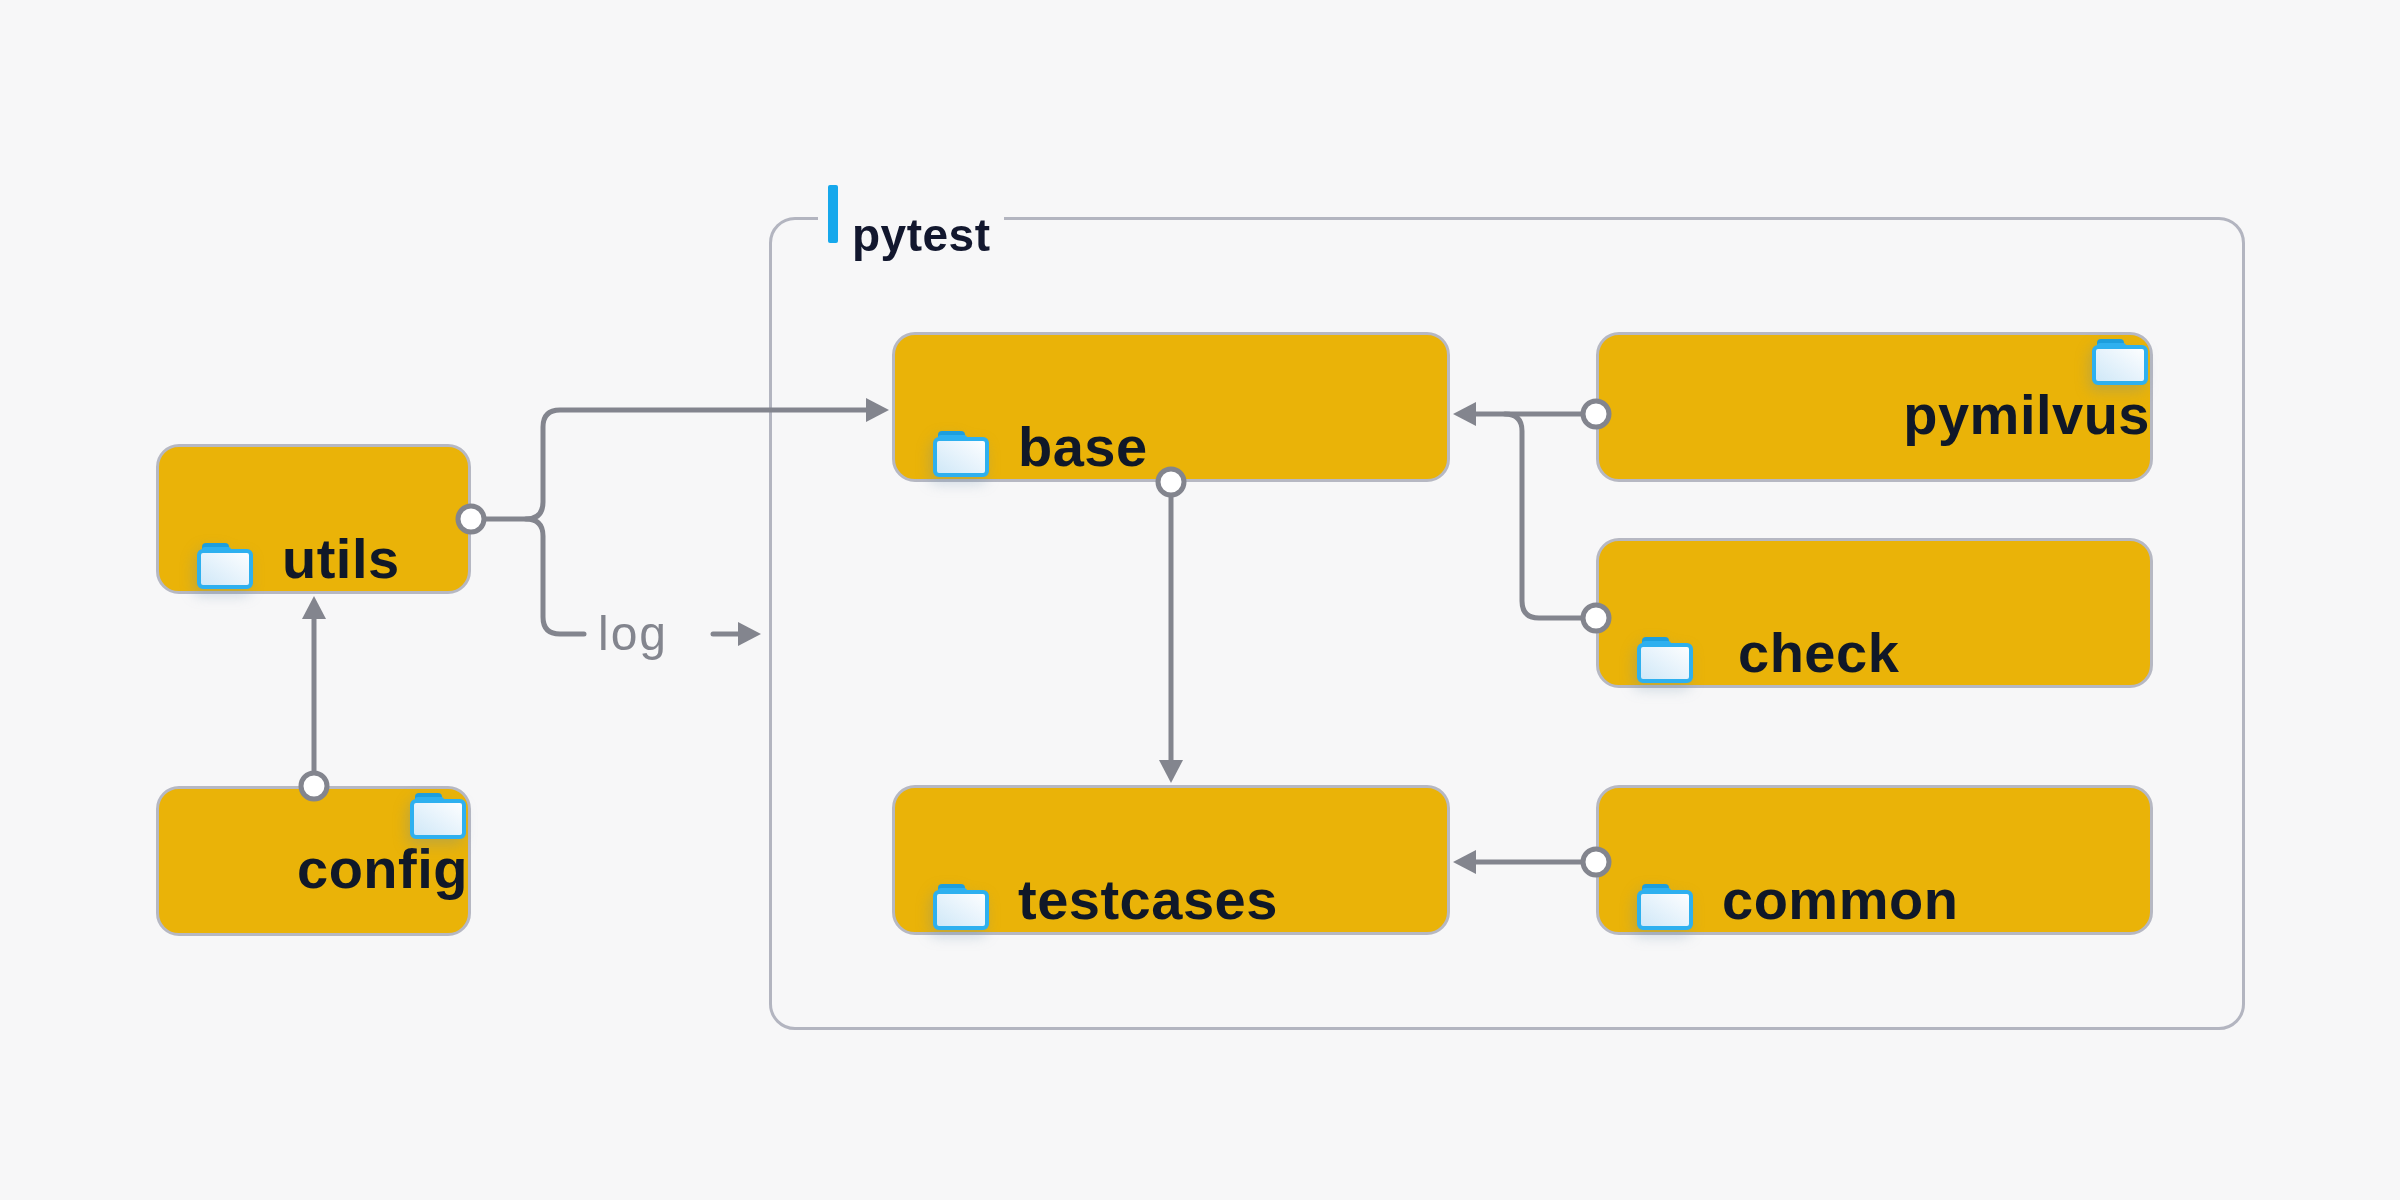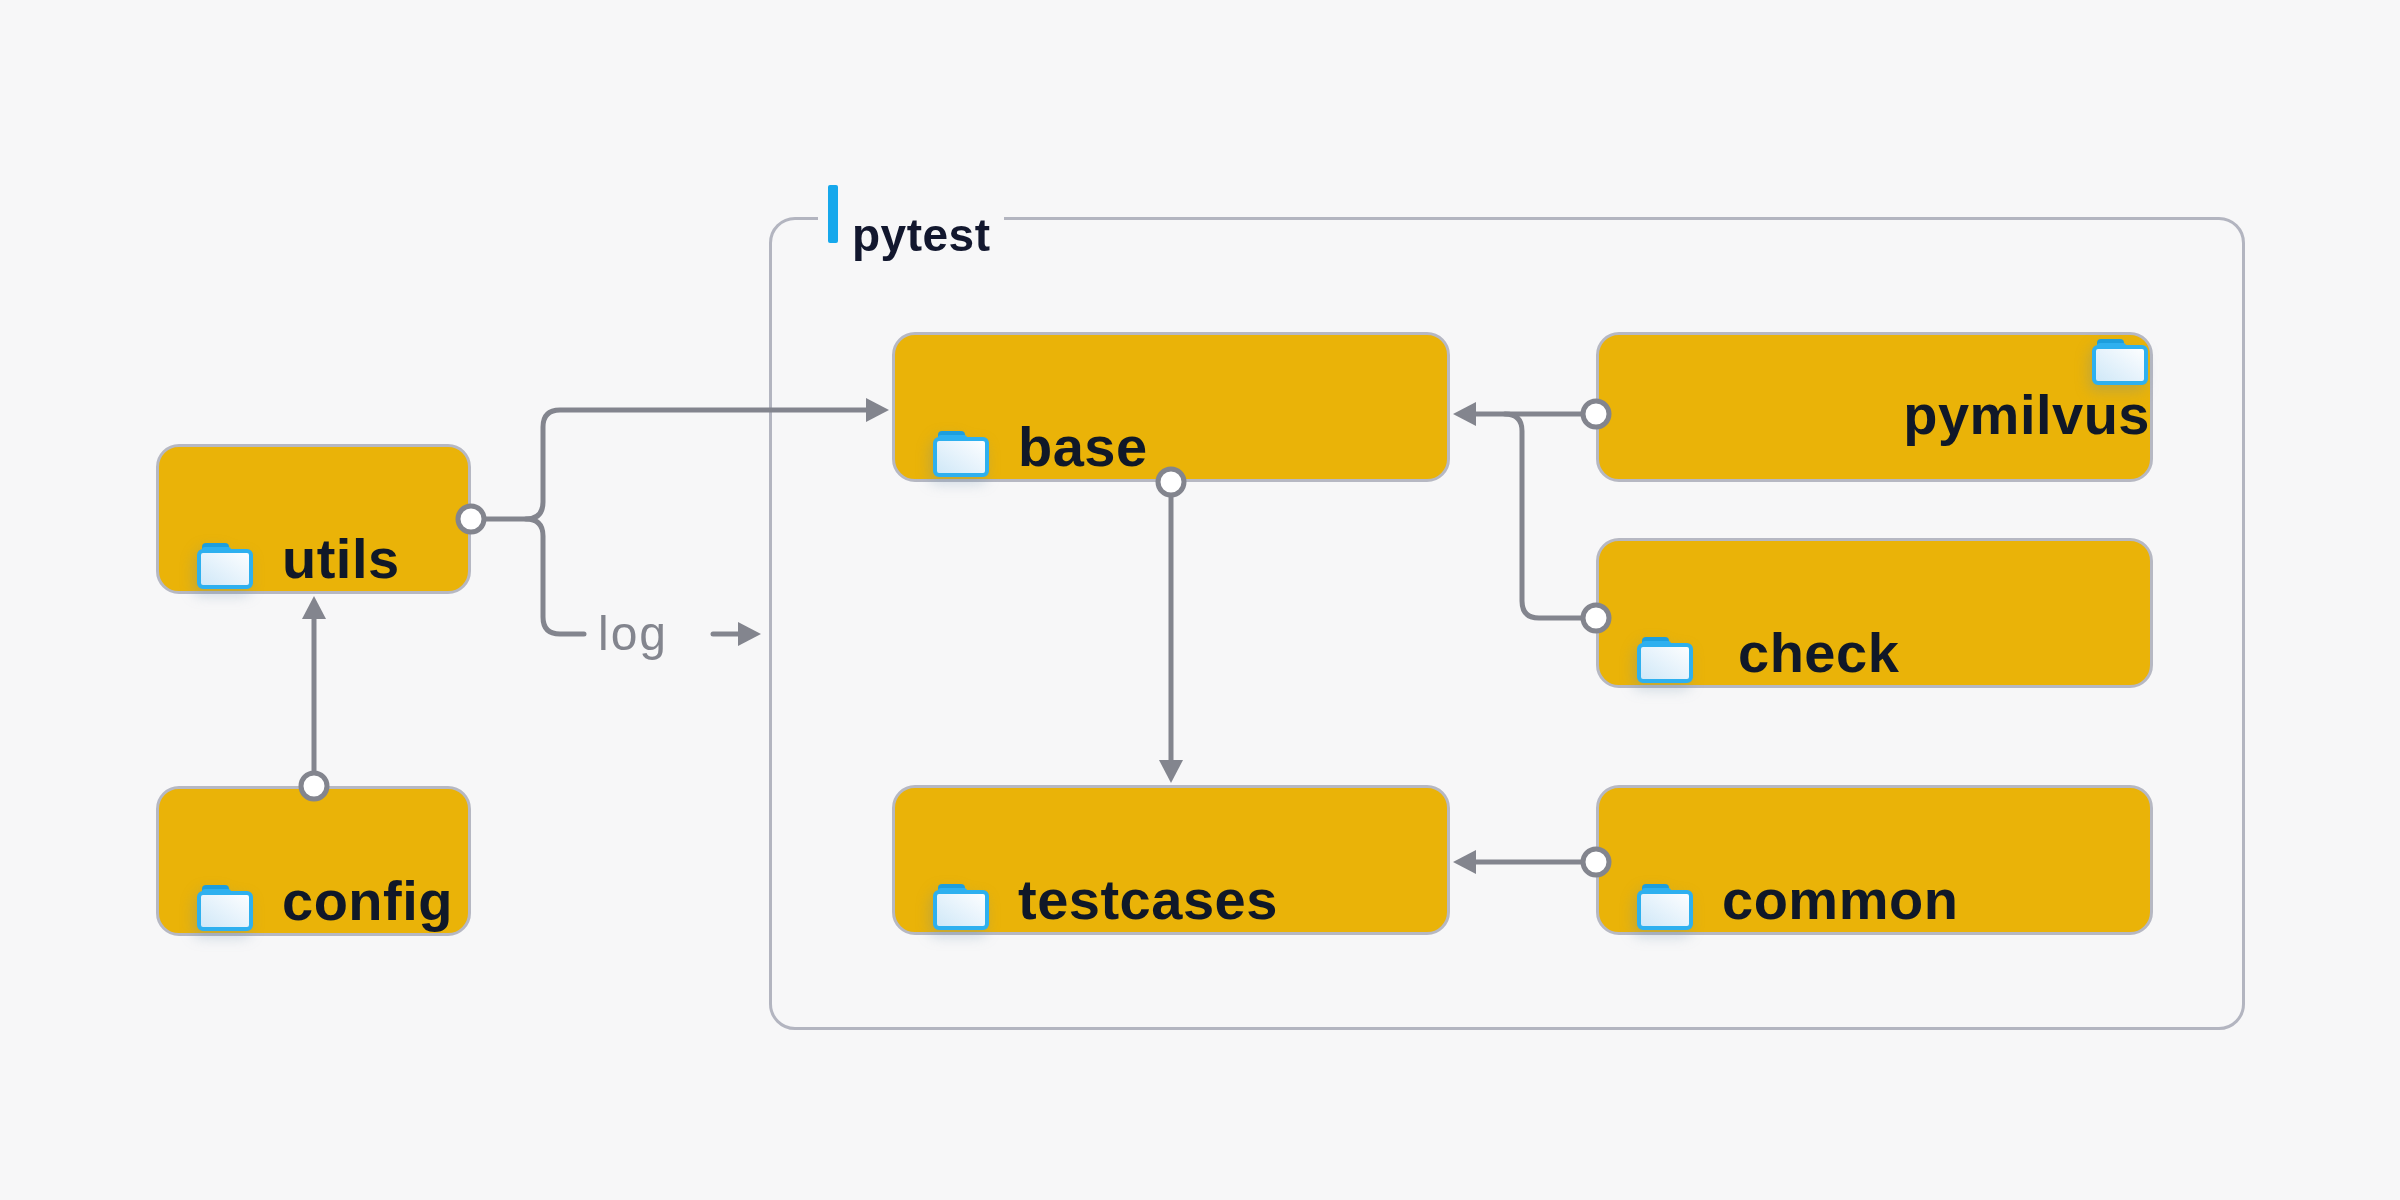--- a/index.html
+++ b/index.html
@@ -61,21 +61,21 @@
   }
   .node .node-label{
     margin-left:27px;
     font-size:56px;font-weight:700;letter-spacing:.5px;
     color:#101828;
     line-height:1;
     padding-bottom:4px;
   }
 
   .node-utils    {left:156px; top:444px; width:315px; height:150px;}
-  .node-config   {left:156px; top:786px; width:315px; height:150px;}
+  .node-config   {left:156px; top:786px; width:315px; height:150px;flex-direction:column;}
   .node-base     {left:892px; top:332px; width:558px; height:150px;}
   .node-pymilvus {left:1596px;top:332px; width:557px; height:150px;flex-direction:column;}
   .node-check    {left:1596px;top:538px; width:557px; height:150px;gap:16px;}
   .node-testcases{left:892px; top:785px; width:558px; height:150px;}
   .node-common   {left:1596px;top:785px; width:557px; height:150px;}
 
   
   svg.wires{
     position:absolute;inset:0;width:2400px;height:1200px;
     z-index:3;pointer-events:none;

